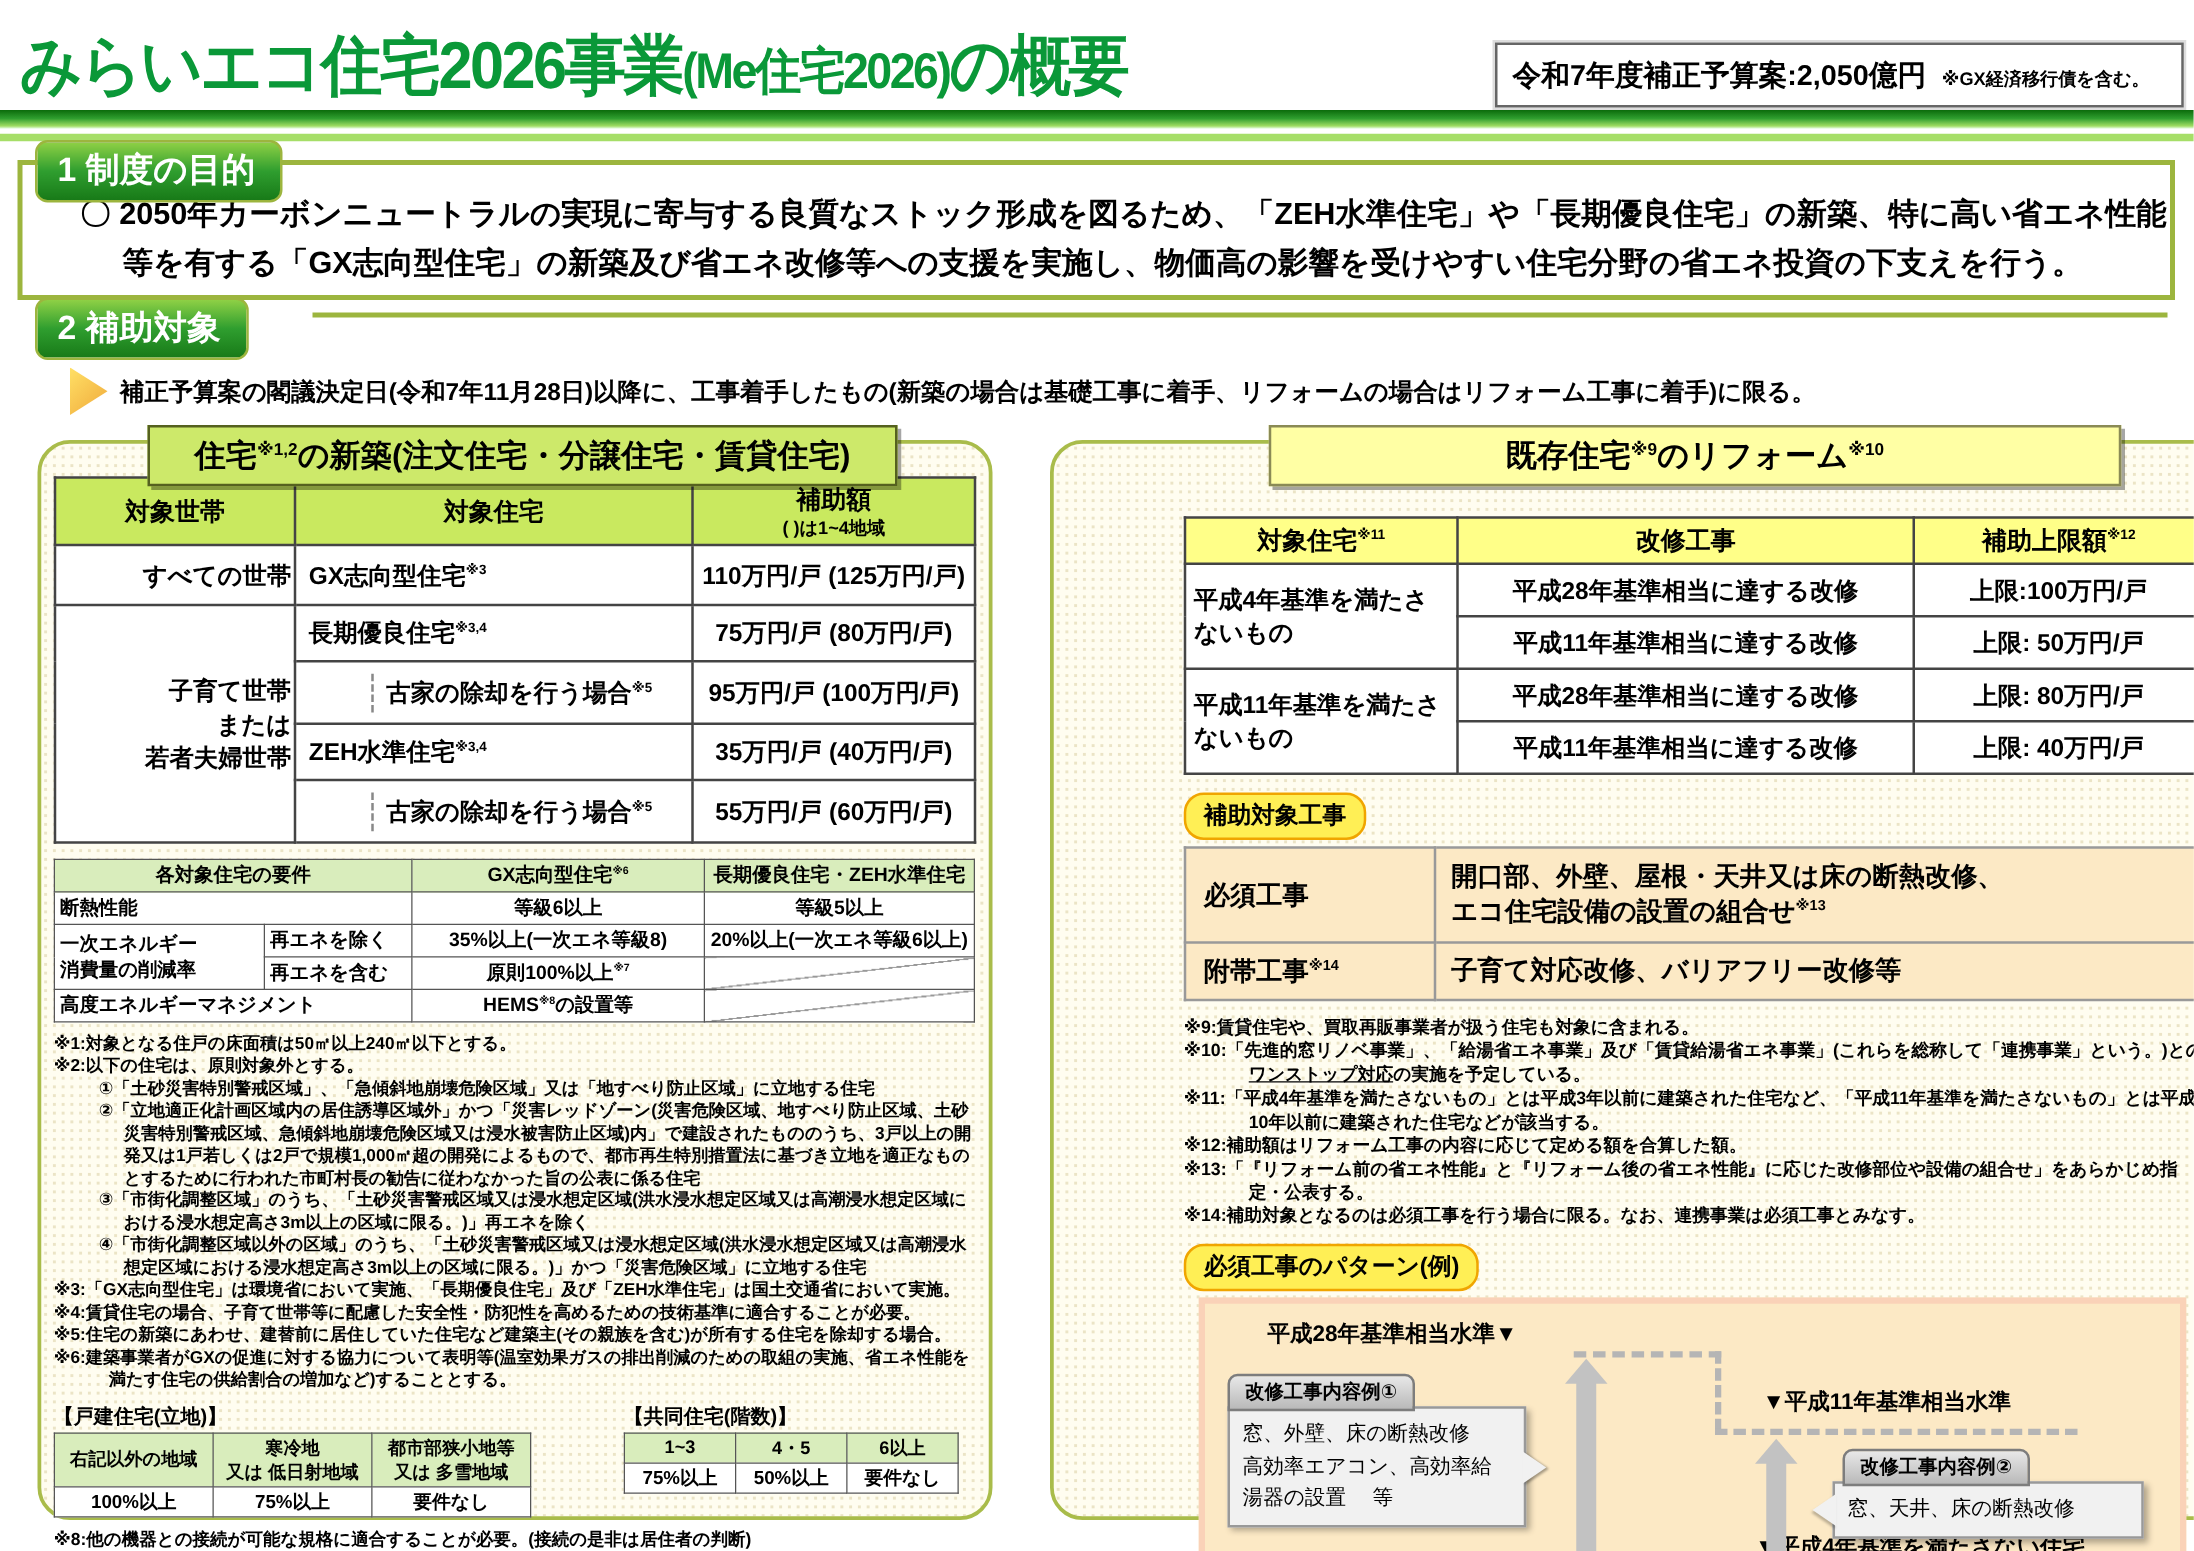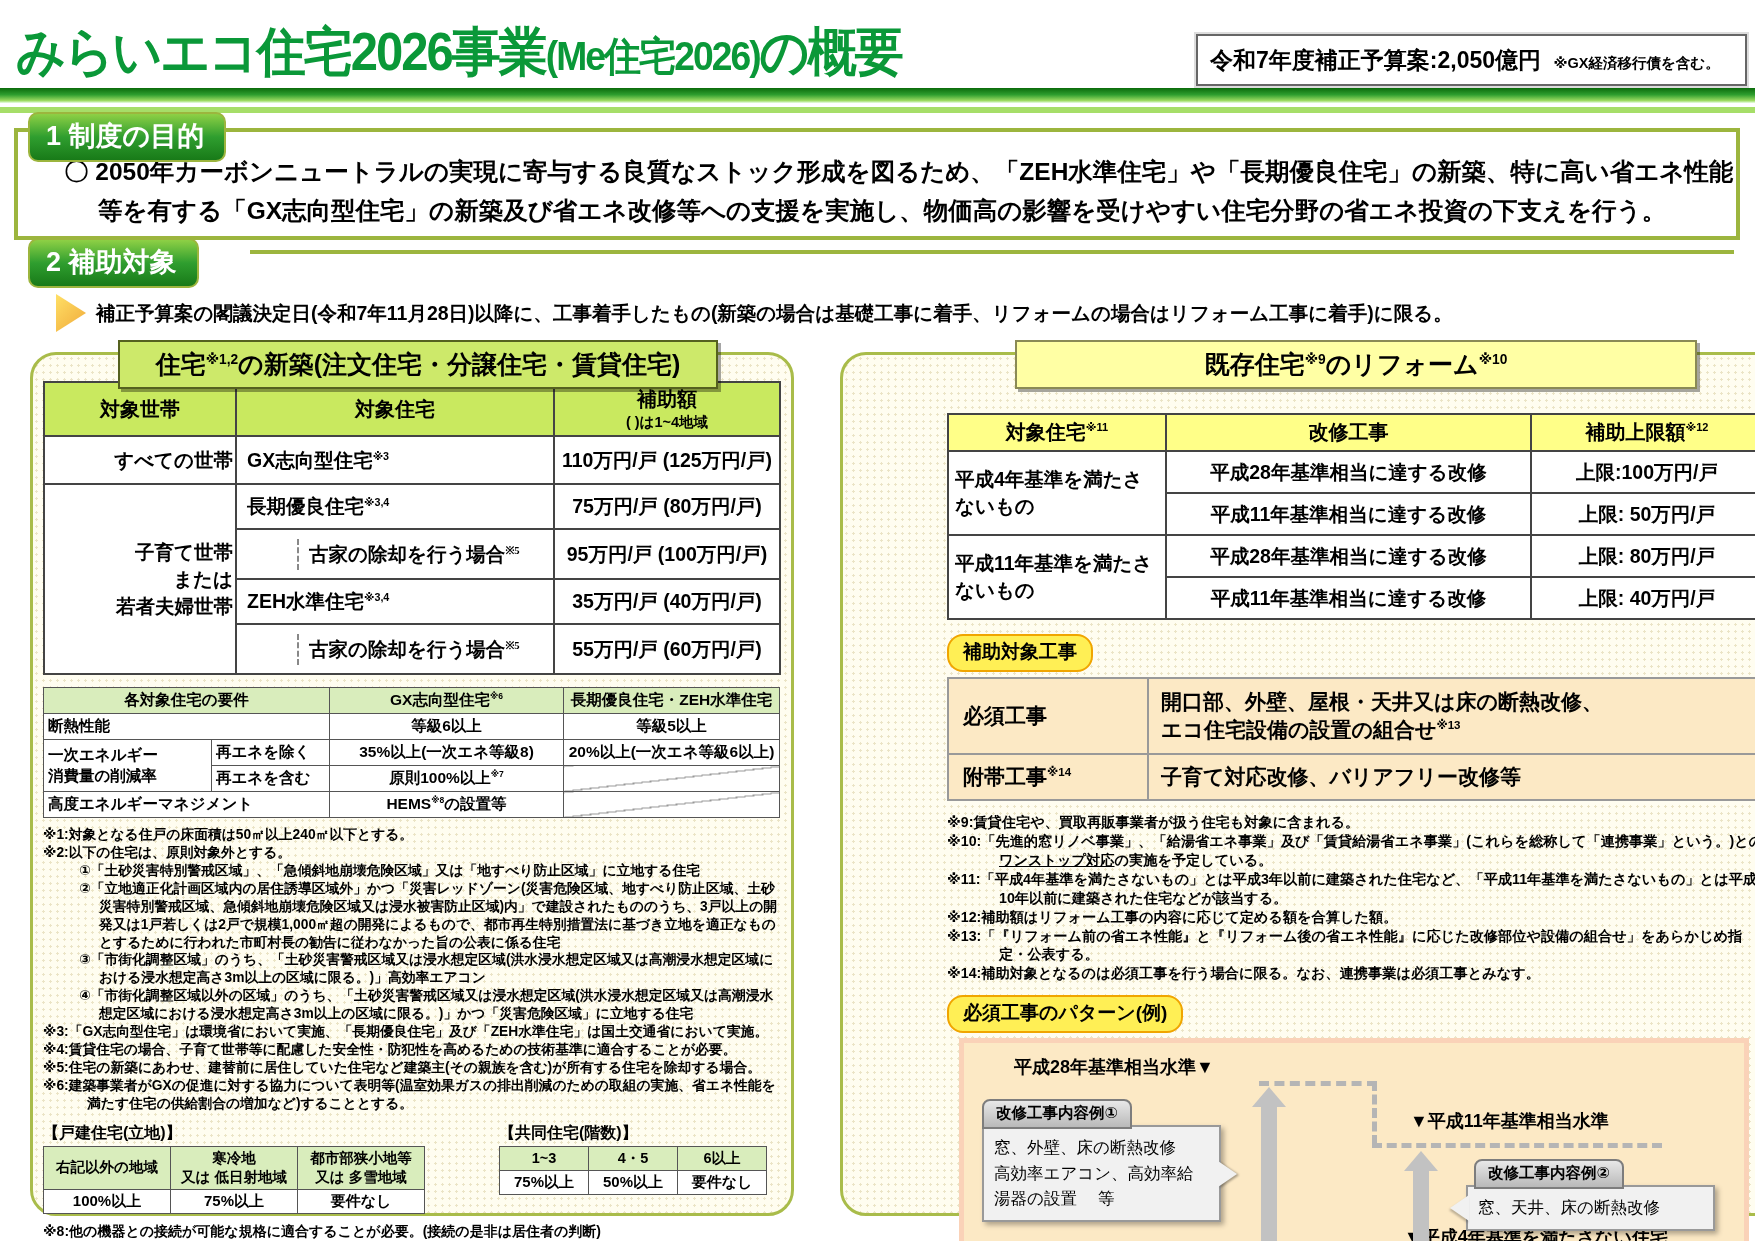--- a/index.html
+++ b/index.html
@@ -55,21 +55,21 @@
   table{border-collapse:collapse;}
   .main-table{width:736px;table-layout:fixed;background:#fff;}
   .main-table th,.main-table td{border:2px solid #444;}
   .main-table th{background:#c9e95f;font-size:20px;font-weight:bold;padding:3px 0;}
   .main-table .th-sub{font-size:14.5px;font-weight:bold;}
   .main-table td{font-size:19.5px;font-weight:bold;}
   .td-house{text-align:left;padding:8px 6px 8px 10px;}
   .td-center{text-align:right;padding:8px 2px;}
   .td-amt{text-align:center;font-size:17.5px;white-space:nowrap;padding:8px 0;}
   .dash-top{border-top:2px dashed #888 !important;}
-  .dashbox{border-left:2px dashed #888;margin-left:50px;padding:2px 2px 2px 10px;font-family:Liberation Serif, serif;}
+  .dashbox{border-left:2px dashed #888;margin-left:50px;padding:2px 2px 2px 10px;}
 
   
   .req-table{width:736px;table-layout:fixed;margin-top:12px;background:#fff;font-size:15.5px;}
   .req-table th,.req-table td{border:1.5px solid #555;padding:2px 4px;}
   .req-table th{background:#d9edbc;font-weight:bold;}
   .req-table td{font-weight:600;}
   .req-lbl{text-align:left;}
   .req-c{text-align:center;}
   .slash{background:linear-gradient(to bottom right,transparent 48.8%,#999 48.8%,#999 51.2%,transparent 51.2%);}
 
@@ -247,21 +247,21 @@
           <td class="slash"></td>
         </tr>
       </tbody>
         </table>
 
       <div class="notes">
         <div class="nt">※1:対象となる住戸の床面積は50㎡以上240㎡以下とする。</div>
         <div class="nt">※2:以下の住宅は、原則対象外とする。</div>
         <div class="nc">①「土砂災害特別警戒区域」、「急傾斜地崩壊危険区域」又は「地すべり防止区域」に立地する住宅</div>
         <div class="nc">②「立地適正化計画区域内の居住誘導区域外」かつ「災害レッドゾーン(災害危険区域、地すべり防止区域、土砂災害特別警戒区域、急傾斜地崩壊危険区域又は浸水被害防止区域)内」で建設されたもののうち、3戸以上の開発又は1戸若しくは2戸で規模1,000㎡超の開発によるもので、都市再生特別措置法に基づき立地を適正なものとするために行われた市町村長の勧告に従わなかった旨の公表に係る住宅</div>
-        <div class="nc">③「市街化調整区域」のうち、「土砂災害警戒区域又は浸水想定区域(洪水浸水想定区域又は高潮浸水想定区域における浸水想定高さ3m以上の区域に限る。)」高効率エアコン</div>
+        <div class="nc">③「市街化調整区域」のうち、「土砂災害警戒区域又は浸水想定区域(洪水浸水想定区域又は高潮浸水想定区域における浸水想定高さ3m以上の区域に限る。)」再エネを除く</div>
         <div class="nc">④「市街化調整区域以外の区域」のうち、「土砂災害警戒区域又は浸水想定区域(洪水浸水想定区域又は高潮浸水想定区域における浸水想定高さ3m以上の区域に限る。)」かつ「災害危険区域」に立地する住宅</div>
         <div class="nt">※3:「GX志向型住宅」は環境省において実施、「長期優良住宅」及び「ZEH水準住宅」は国土交通省において実施。</div>
         <div class="nt">※4:賃貸住宅の場合、子育て世帯等に配慮した安全性・防犯性を高めるための技術基準に適合することが必要。</div>
         <div class="nt">※5:住宅の新築にあわせ、建替前に居住していた住宅など建築主(その親族を含む)が所有する住宅を除却する場合。</div>
         <div class="nt">※6:建築事業者がGXの促進に対する協力について表明等(温室効果ガスの排出削減のための取組の実施、省エネ性能を満たす住宅の供給割合の増加など)することとする。</div>
       </div>
 
       <div class="small-tables">
         <div>
           <div class="stbl-cap">【戸建住宅(立地)】</div>

